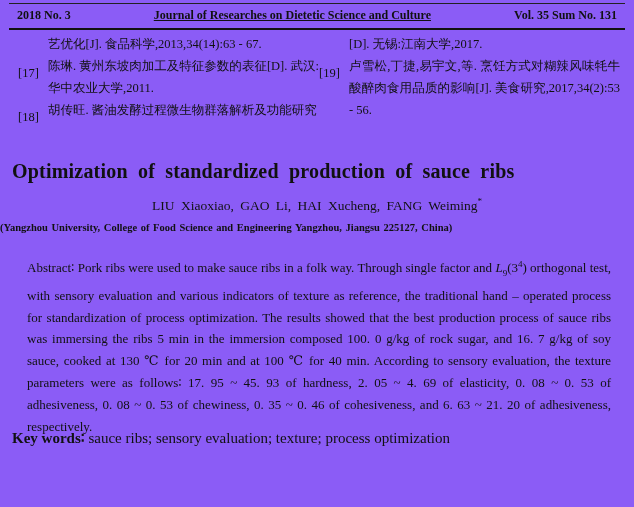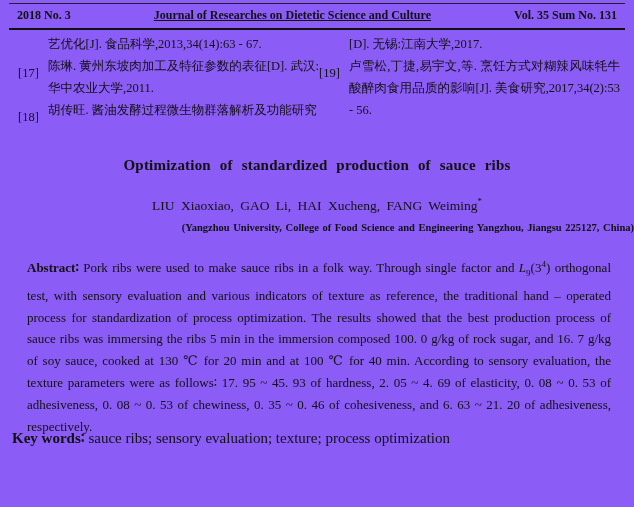--- a/index.html
+++ b/index.html
@@ -46,55 +46,55 @@
     text-align: justify;
   }
   .ref-label {
     position: absolute;
     left: 0; top: 0; margin-top: 7px;
   }
 
   
   .article-title {
     position: absolute;
-    top: 147px; left: 0; right: 0;
-    text-align: center;
-    font-size: 15px;
+    top: 147px; left: 12px; right: 0;
+    text-align: left;
+    font-size: 20px;
     font-weight: bold;
     word-spacing: 5px;
     letter-spacing: 0.2px;
   }
   .authors-line {
     position: absolute;
     top: 196px; left: 0; right: 0;
     text-align: center;
     font-size: 13.5px;
     font-weight: normal;
     word-spacing: 3px;
   }
   .authors-line sup { font-size: 9px; }
   .affiliation-line {
     position: absolute;
     top: 222px; left: 0; right: 0;
-    text-align: right;
+    text-align: left;
     font-size: 10.5px;
     font-weight: bold;
     word-spacing: 1px;
   }
 
   
   .abstract-paragraph {
     position: absolute;
     top: 254px; left: 27px; right: 23px;
     margin: 0;
     font-size: 13px;
     line-height: 21.8px;
     text-align: justify;
   }
-  .abstract-paragraph .bold-label { font-weight: bold; }
+  .abstract-paragraph .bold-label { font-weight: normal; }
   .abstract-paragraph .formula-var { font-style: italic; }
   .abstract-paragraph sub { font-size: 9px; }
   .abstract-paragraph sup { font-size: 9px; }
 
   .keywords-line {
     position: absolute;
     top: 429px; left: 12px; right: 23px;
     margin: 0;
     font-size: 15px;
   }

